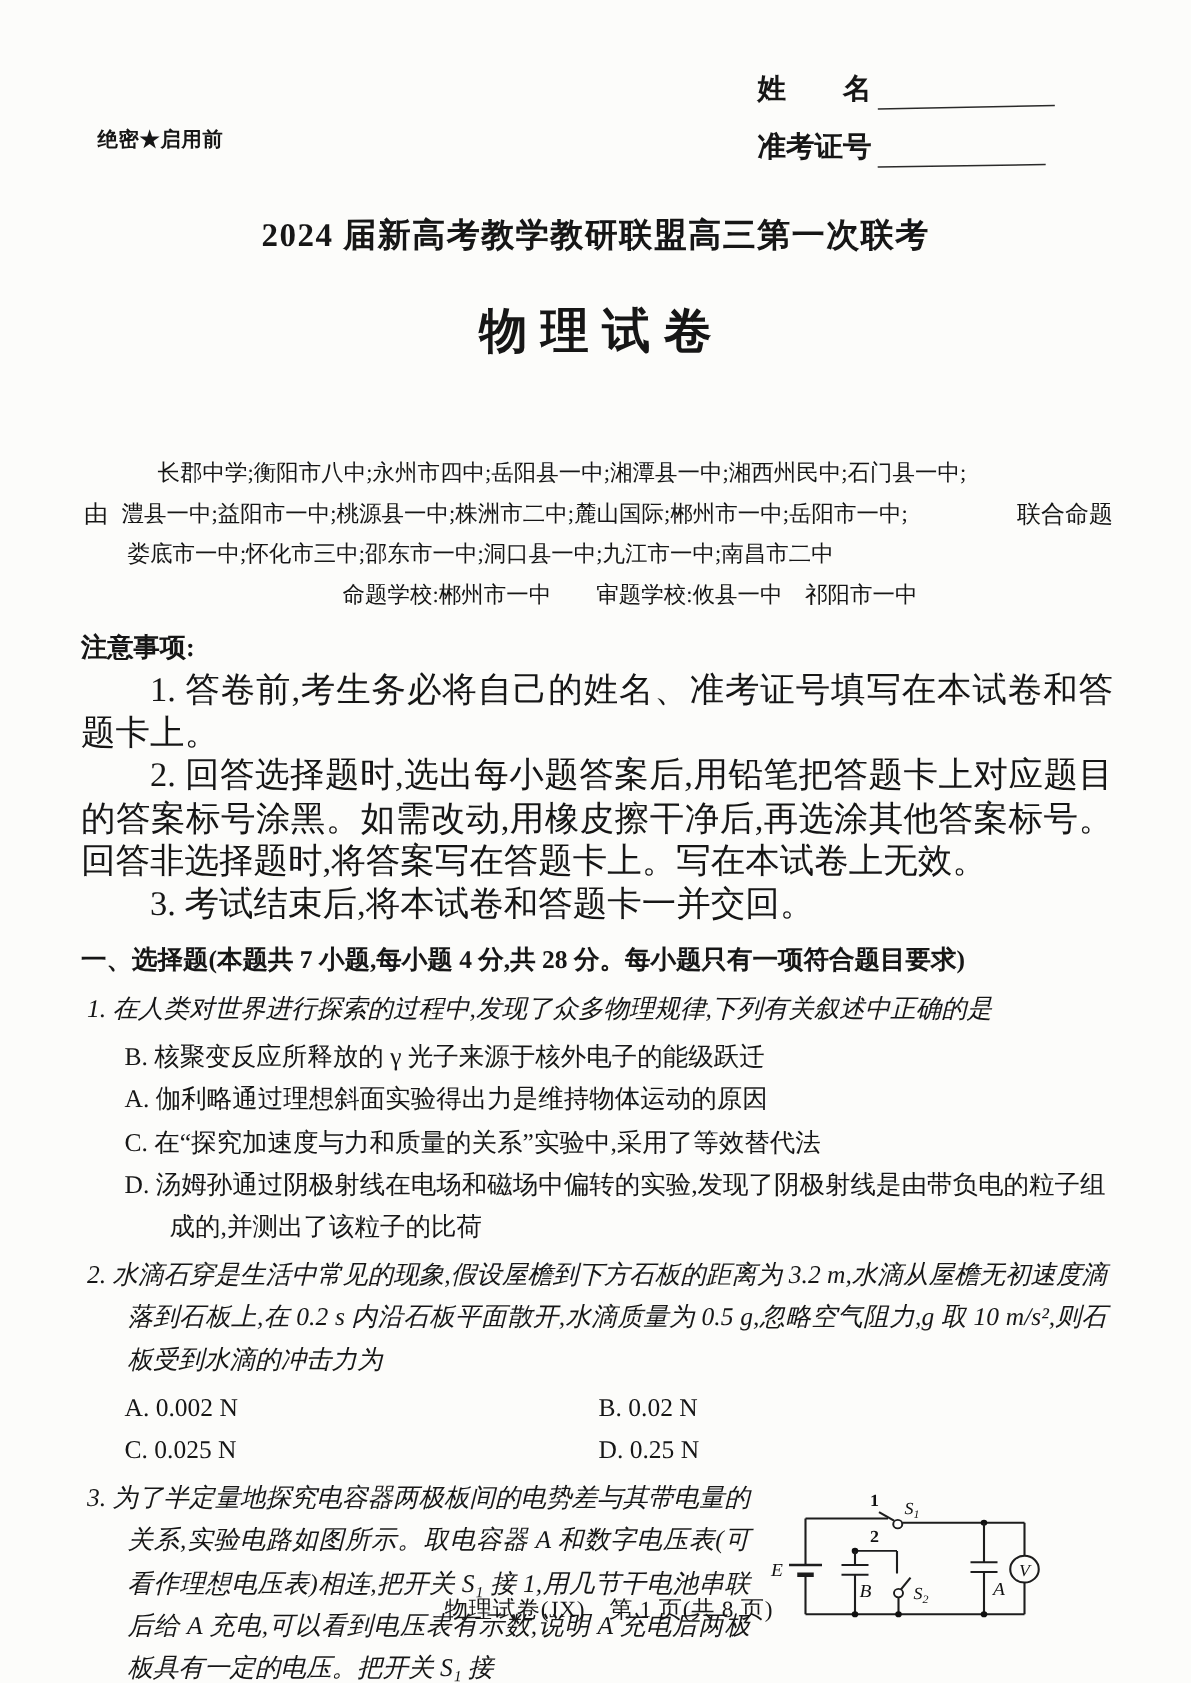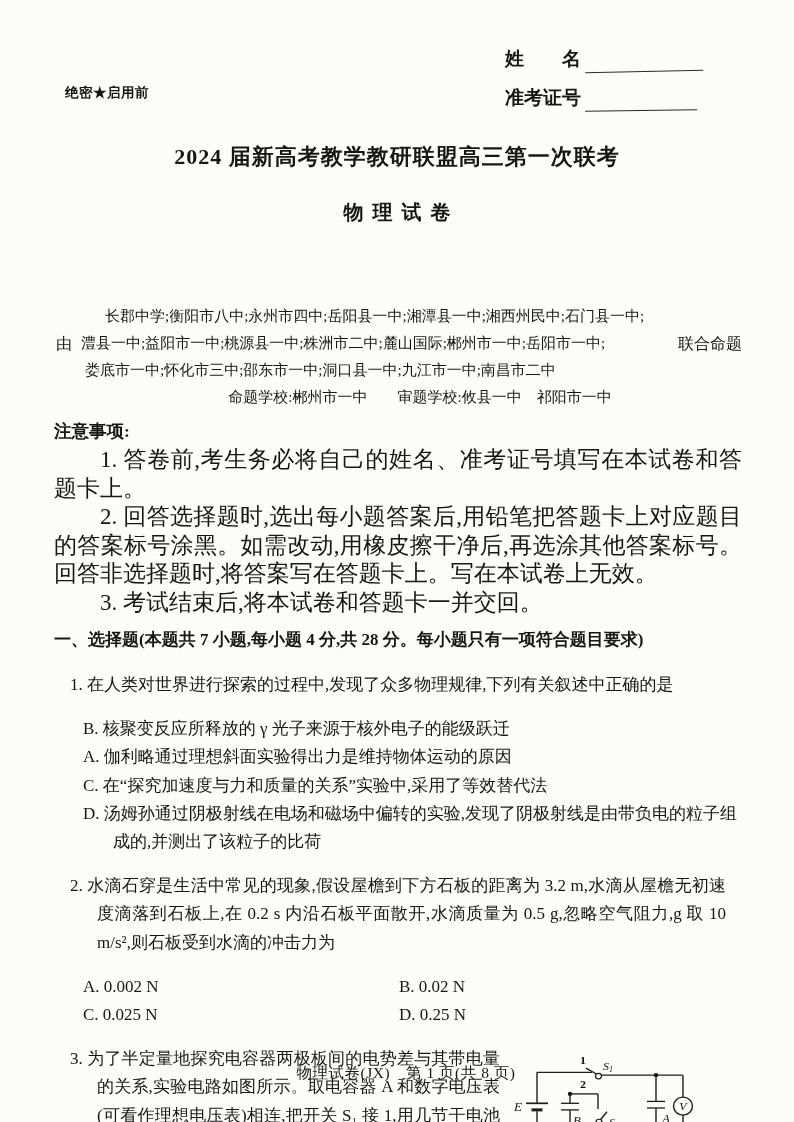--- a/index.html
+++ b/index.html
@@ -9,35 +9,35 @@
     font-family:"Liberation Serif","DejaVu Serif",serif;
     color:#161616;
   }
   .secret { position:absolute; left:65px; top:84px; font-size:13.5px; font-weight:700; letter-spacing:0.5px; }
   .fillin { position:absolute; left:505px; top:46px; width:240px; }
   .fill-row { display:flex; align-items:flex-end; margin-bottom:13px; }
   .fill-label { font-size:19px; font-weight:700; white-space:pre; }
   .fill-line { display:inline-block; width:118px; height:20px; border-bottom:1.6px solid #2a2a2a; margin-left:4px; transform:rotate(-1.2deg); }
   .fill-row:nth-child(2) .fill-line { width:112px; transform:rotate(-0.8deg); }
   .main-title { position:absolute; top:142px; left:0; width:100%; text-align:center; font-size:22px; font-weight:700; letter-spacing:1px; }
-  .sub-title { position:absolute; top:199px; left:0; width:100%; text-align:center; font-size:20px; font-weight:700; letter-spacing:9px; text-indent:9px; }
+  .sub-title { position:absolute; top:199px; left:0; width:100%; text-align:center; font-size:32px; font-weight:700; letter-spacing:9px; text-indent:9px; }
   .content { position:absolute; top:303px; left:54px; width:688px; }
   .schools { display:flex; align-items:center; font-size:15px; line-height:27px; }
   .schools-prefix { font-size:16px; padding:0 9px 0 2px; }
   .schools-lines { flex:1; }
   .schools-lines .s-line:nth-child(1) { padding-left:24px; }
   .schools-lines .s-line:nth-child(3) { padding-left:4px; }
   .schools-suffix { padding-left:6px; font-size:16px; }
   .schools-footer { font-size:15px; line-height:27px; text-align:center; padding-left:44px; }
   .notes { margin-top:5px; }
   .notes-heading { font-size:17.5px; font-weight:700; line-height:30px; }
   .notes p { margin:0; font-size:23px; line-height:28.5px; text-indent:2em; text-align:justify; }
   .section-title { margin-top:8px; font-size:17px; font-weight:700; line-height:30px; }
   .question { font-size:17px; line-height:28.2px; }
-  .q-stem { margin:16px; padding-left:27px; text-indent:-27px; text-align:justify; }
+  .q-stem { margin:4px; padding-left:27px; text-indent:-27px; text-align:justify;font-style:italic; }
   .options { padding-left:29px; }
   .option { padding-left:30px; text-indent:-30px; }
   .options-grid { display:grid; grid-template-columns:316px 1fr; padding-left:29px; }
   .figure { float:right; width:232px; height:122px; margin:2px 0 4px 10px; }
   .figure svg { display:block; width:232px; height:122px; }
   .page-footer { position:absolute; top:1063px; left:0; width:100%; box-sizing:border-box; padding-left:18px; text-align:center; font-size:15.5px; letter-spacing:0.5px; }
   .cw { stroke:#1d1d1d; stroke-width:1.4; fill:none; }
   .cdot { fill:#111; stroke:none; }
   .cpivot { fill:#fff; stroke:#1d1d1d; stroke-width:1.3; }
   .clabel { font-family:"Liberation Serif","DejaVu Serif",serif; fill:#111; }

